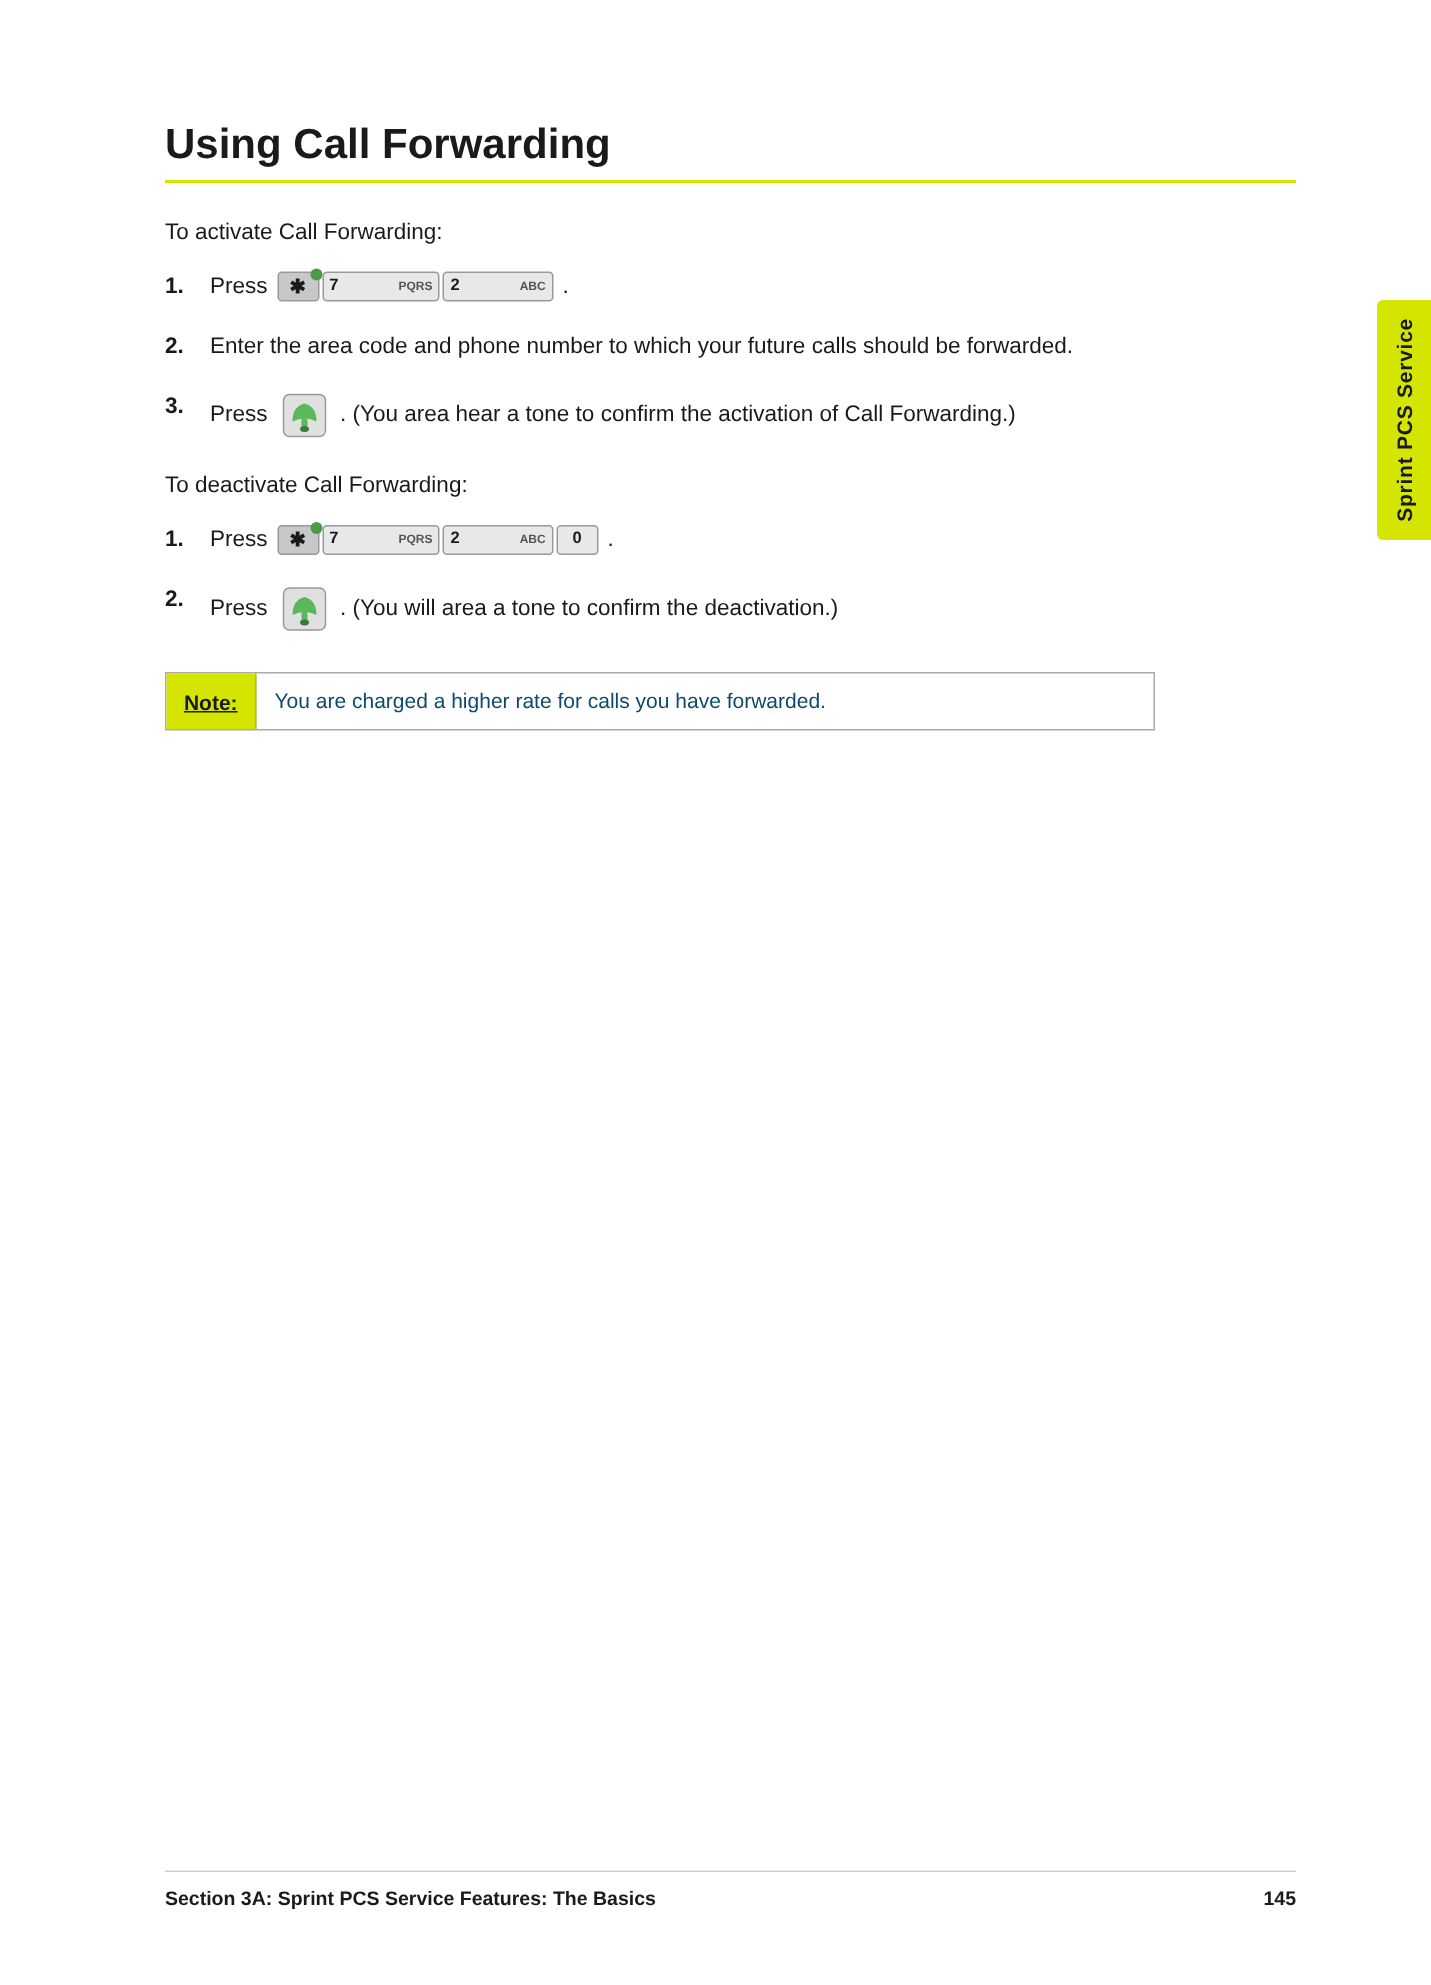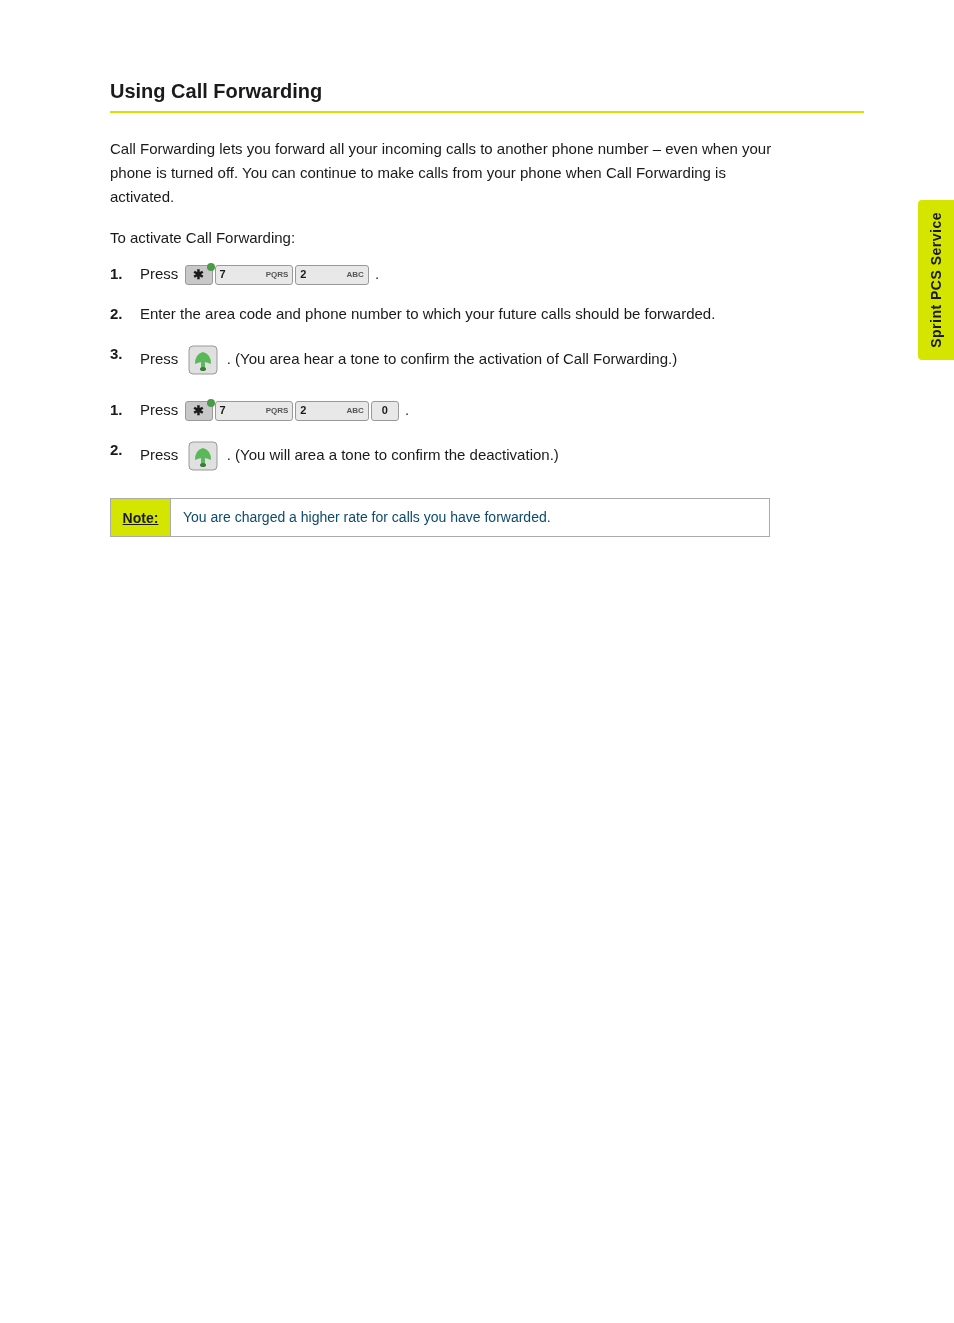--- a/index.html
+++ b/index.html
@@ -41,21 +41,21 @@
       transform: rotate(180deg);
       font-size: 14px;
       font-weight: bold;
       color: #1a1a1a;
       white-space: nowrap;
       letter-spacing: 0.5px;
     }
 
     
     .page-title {
-      font-size: 20px;
+      font-size: 28px;
       font-weight: bold;
       color: #1a1a1a;
       margin-bottom: 8px;
     }
 
     .title-underline {
       height: 2px;
       background: #d4e600;
       margin-bottom: 24px;
       width: 100%;
@@ -229,21 +229,20 @@
 
 <div class="page-container">
 
   <div class="side-tab">
     <span class="side-tab-text">Sprint PCS Service</span>
   </div>
 
   <h1 class="page-title">Using Call Forwarding</h1>
   <div class="title-underline"></div>
 
-  <p class="intro-text">Call Forwarding lets you forward all your incoming calls to another phone number – even when your phone is turned off. You can continue to make calls from your phone when Call Forwarding is activated.</p>
 
   <p class="section-header">To activate Call Forwarding:</p>
 
   <ol class="step-list">
 
     <li class="step-item">
       <span class="step-number">1.</span>
       <span class="step-content">
         <span>Press </span>
         <span class="key-group">
@@ -277,20 +276,21 @@
             <path d="M8 20 Q8 10 16 8 Q24 10 24 20 Q20 18 16 18 Q12 18 8 20Z" fill="#5ab85a" stroke="none"></path>
             <rect x="14" y="18" width="4" height="6" rx="1" fill="#5ab85a"></rect>
             <ellipse cx="16" cy="25" rx="3" ry="2" fill="#3a7a3a"></ellipse>
           </svg>
         </span>
         <span>. (You area hear a tone to confirm the activation of Call Forwarding.)</span>
       </span>
     </li>
   </ol>
 
+  <p class="section-header">To deactivate Call Forwarding:</p>
 
   <ol class="step-list">
 
     <li class="step-item">
       <span class="step-number">1.</span>
       <span class="step-content">
         <span>Press </span>
         <span class="key-group">
           <span class="key-btn star">✱</span>
           <span class="key-btn">
@@ -324,14 +324,18 @@
         <span>. (You will area a tone to confirm the deactivation.)</span>
       </span>
     </li>
   </ol>
 
   <div class="note-box">
     <div class="note-label">Note:</div>
     <div class="note-content">You are charged a higher rate for calls you have forwarded.</div>
   </div>
 
+  <div class="page-footer">
+    <span class="footer-text">Section 3A: Sprint PCS Service Features: The Basics</span>
+    <span class="footer-page">145</span>
+  </div>
 
 </div>
 
 </body></html>

